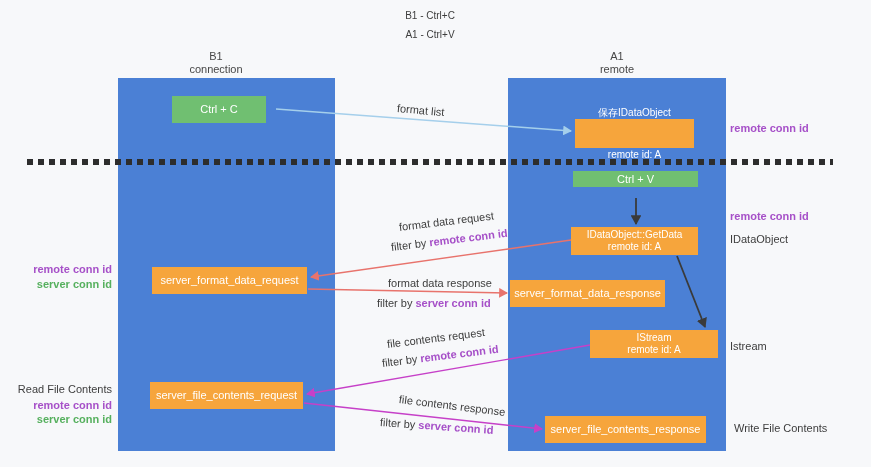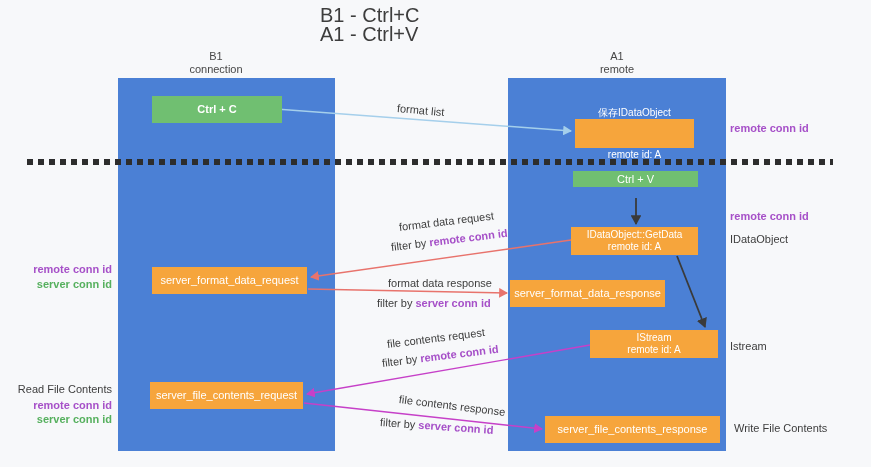--- a/index.html
+++ b/index.html
@@ -5,22 +5,22 @@
   :root{
     --lane_blue:#4b80d5; --box_orange:#f6a53c; --box_green:#70bf71;
     --arrow_blue:#a5cfeb; --arrow_salmon:#e8736c; --arrow_magenta:#c640c8;
     --arrow_black:#3a3a3a; --label_purple:#a650c8; --label_green:#56b05e;
     --text_dark:#3d3d3d; --background:#f7f8fa;
   }
   html,body{margin:0;padding:0;}
   body{font-family:"Liberation Sans",sans-serif;background:var(--background,#f7f8fa);}
   .canvas{position:relative;width:871px;height:467px;overflow:hidden;background:var(--background,#f7f8fa);}
 
-  .title{position:absolute;left:320px;top:6px;width:220px;text-align:left;
-         font-size:20px;line-height:19px;color:var(--text_dark,#3d3d3d);}
+  .title{position:absolute;left:320px;top:6px;width:220px;text-align:center;
+         font-size:10px;line-height:19px;color:var(--text_dark,#3d3d3d);}
   .lane-header{position:absolute;top:50px;width:120px;text-align:center;
          font-size:11px;line-height:13px;color:#474747;}
   .lane-header-left{left:156px;}
   .lane-header-right{left:557px;}
 
   .lane{position:absolute;top:78px;height:373px;background:var(--lane_blue,#4b80d5);}
   .lane-left{left:118px;width:217px;}
   .lane-right{left:508px;width:218px;}
 
   .dashed-separator{position:absolute;left:27px;top:159px;width:806px;height:6px;
@@ -35,29 +35,29 @@
   .mk-salmon{fill:var(--arrow_salmon,#e8736c);}
   .mk-magenta{fill:var(--arrow_magenta,#c640c8);}
   .mk-black{fill:var(--arrow_black,#3a3a3a);}
 
   .box{position:absolute;display:flex;flex-direction:column;align-items:center;
        justify-content:center;color:#fff;text-align:center;font-size:11px;line-height:13px;}
   .box.two-line{font-size:10px;line-height:12px;}
   .box-green{background:var(--box_green,#70bf71);}
   .box-orange{background:var(--box_orange,#f6a53c);}
 
-  .b-ctrl-c{left:152px;top:96px;width:130px;height:27px;font-weight:bold;}
+  .b-ctrl-c{left:172px;top:96px;width:94px;height:27px;}
   .b-save-obj{left:575px;top:119px;width:119px;height:29px;gap:30px;}
   .b-ctrl-v{left:573px;top:171px;width:125px;height:16px;}
   .b-getdata{left:571px;top:227px;width:127px;height:28px;}
   .b-format-req{left:152px;top:267px;width:155px;height:27px;}
   .b-format-resp{left:510px;top:280px;width:155px;height:27px;}
   .b-istream{left:590px;top:330px;width:128px;height:28px;}
   .b-file-req{left:150px;top:382px;width:153px;height:27px;}
-  .b-file-resp{left:545px;top:416px;width:175px;height:27px;}
+  .b-file-resp{left:545px;top:416px;width:161px;height:27px;}
 
   .edge-label{position:absolute;font-size:11px;color:var(--text_dark,#3d3d3d);
        white-space:nowrap;transform-origin:left center;}
   .purple{color:var(--label_purple,#a650c8);font-weight:bold;margin-left:3px;}
   .el-format-list{left:397px;top:102px;transform:rotate(5deg);}
   .el-fdreq{left:399px;top:221px;transform:rotate(-7deg);}
   .el-fdreq-filter{left:391px;top:241px;transform:rotate(-7deg);}
   .el-fdresp{left:388px;top:277px;}
   .el-fdresp-filter{left:377px;top:297px;}
   .el-fcreq{left:387px;top:338px;transform:rotate(-7deg);}

